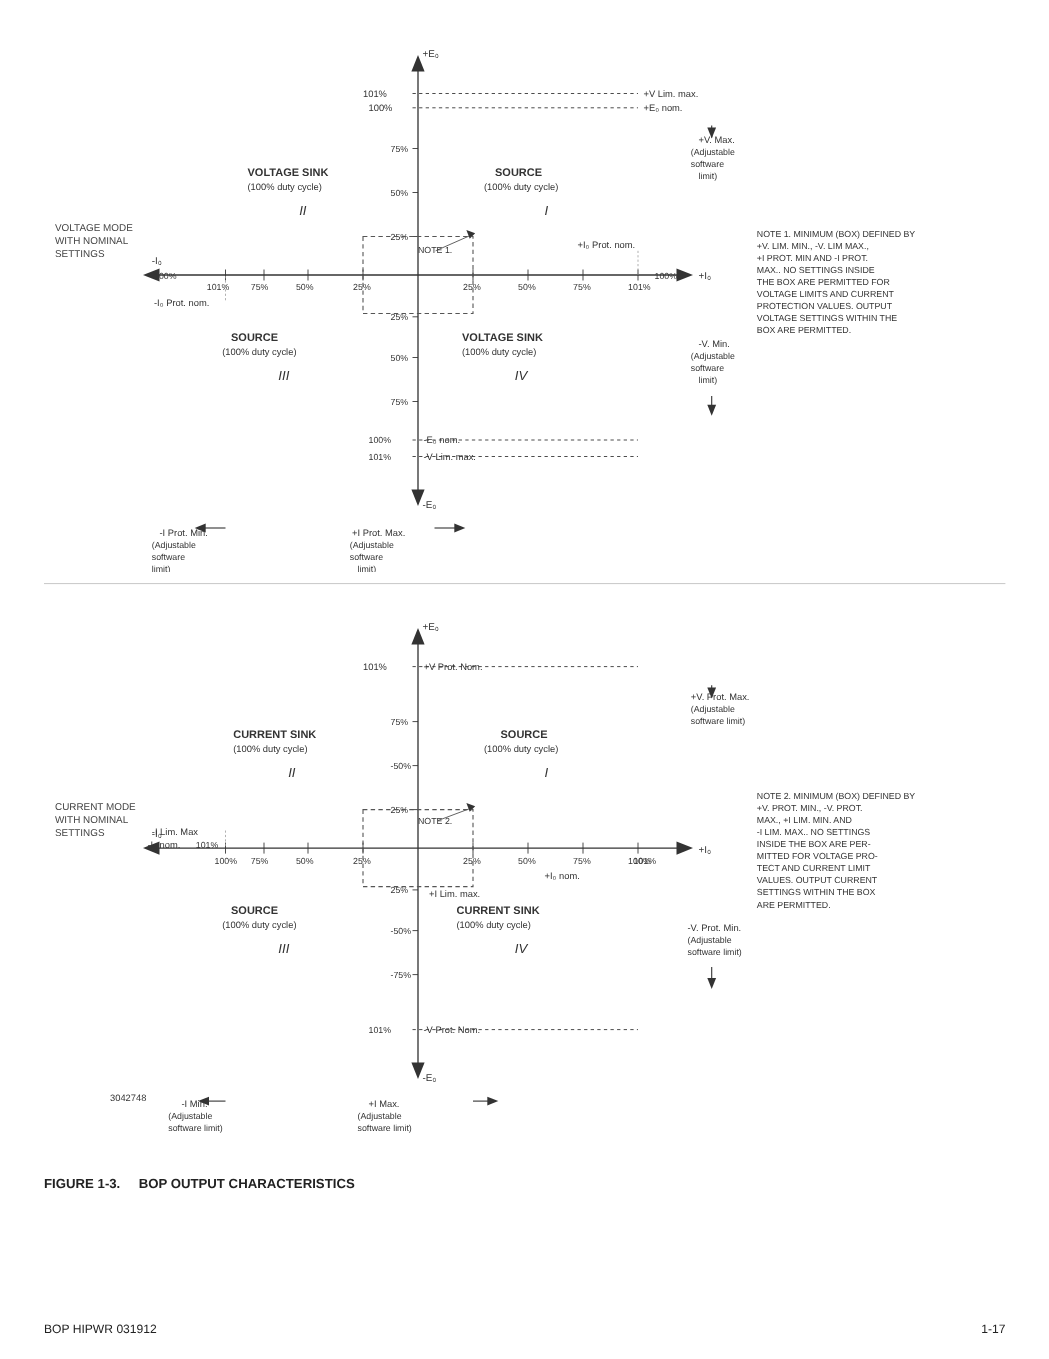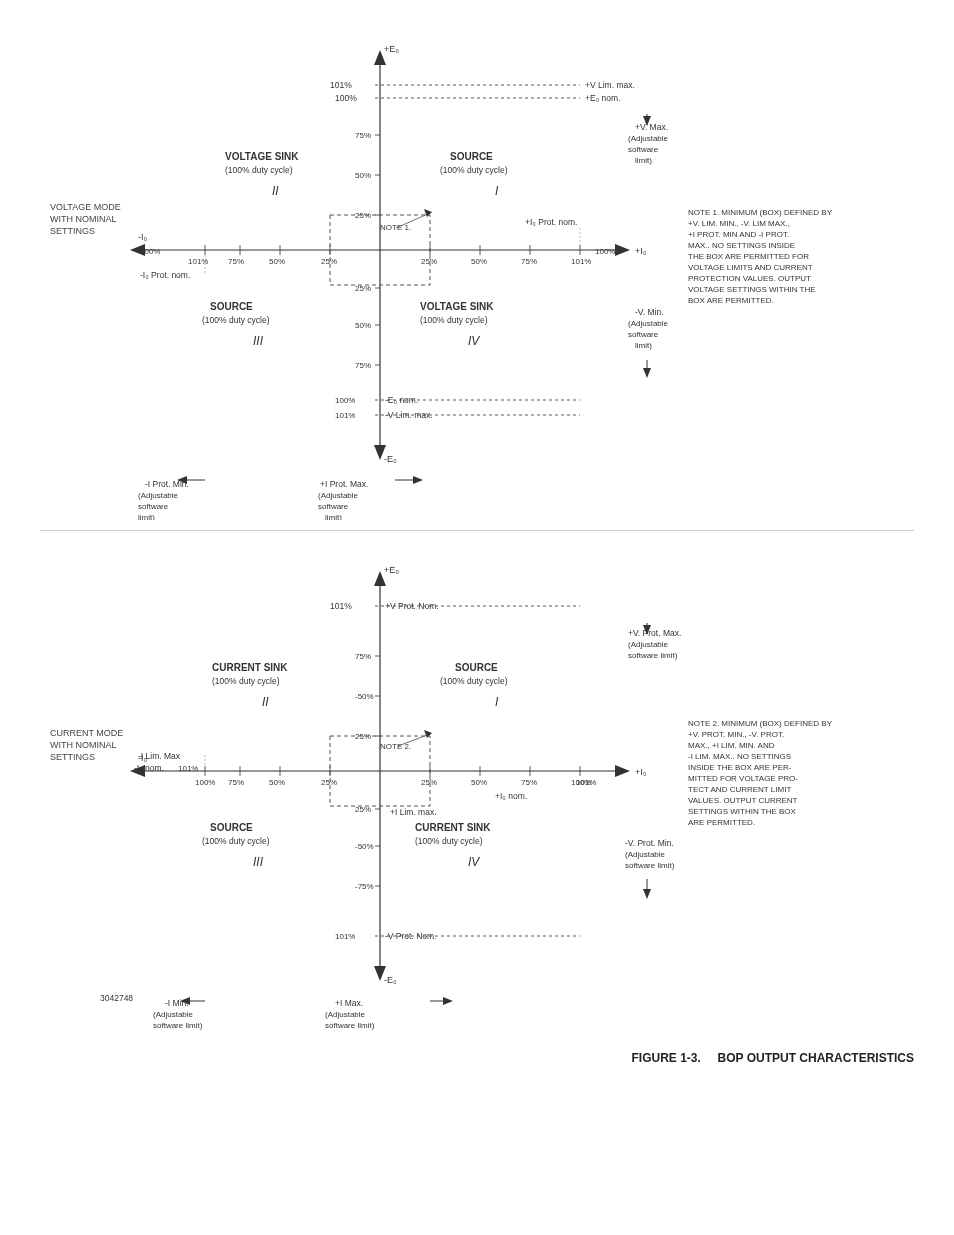--- a/index.html
+++ b/index.html
@@ -36,24 +36,24 @@
       margin-top: 20px;
     }
 
     .divider {
       border: none;
       border-top: 1px solid #ccc;
       margin: 10px 0;
     }
 
     .figure-caption {
-      text-align: right;
+      text-align: left;
       font-weight: bold;
       font-size: 12px;
-      margin-top: 10px;
+      margin-top: 28px;
     }
 
     .footer {
       position: absolute;
       bottom: 20px;
       left: 40px;
       right: 40px;
       display: flex;
       justify-content: space-between;
       font-size: 11px;
@@ -377,14 +377,18 @@
       <text x="648" y="840" font-size="9" font-weight="bold" fill="#333">CURRENT BOX</text>
     </svg>
   </div>
 
   <p class="figure-caption">
     <span>FIGURE 1-3.</span>
     &nbsp;&nbsp;&nbsp;
     <span>BOP OUTPUT CHARACTERISTICS</span>
   </p>
 
+  <div class="footer">
+    <span>BOP HIPWR 031912</span>
+    <span>1-17</span>
+  </div>
 
 </div>
 
 </body></html>

